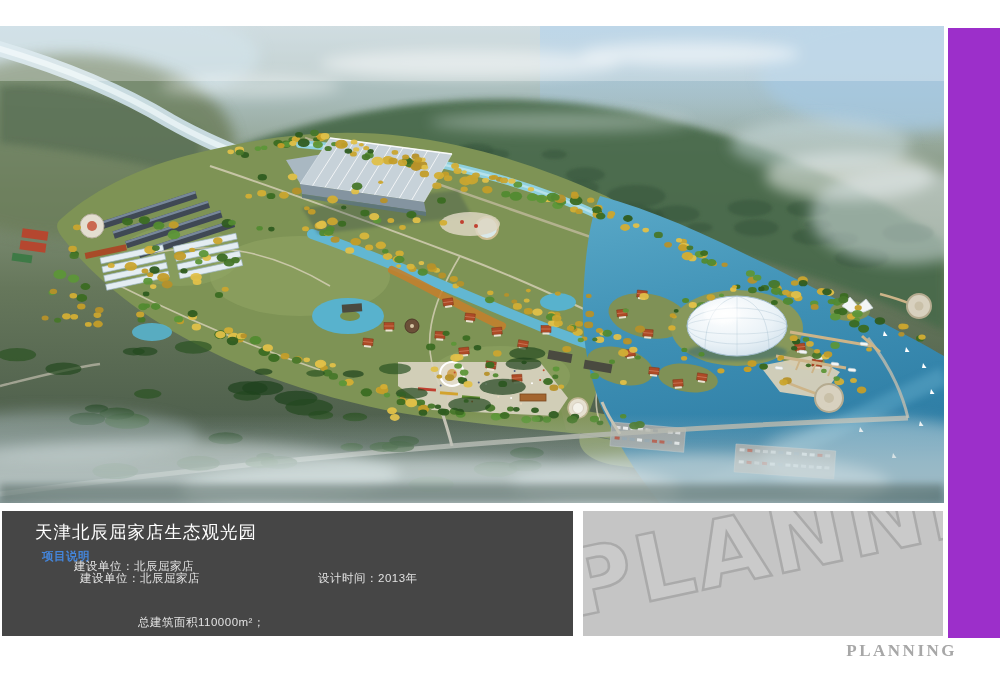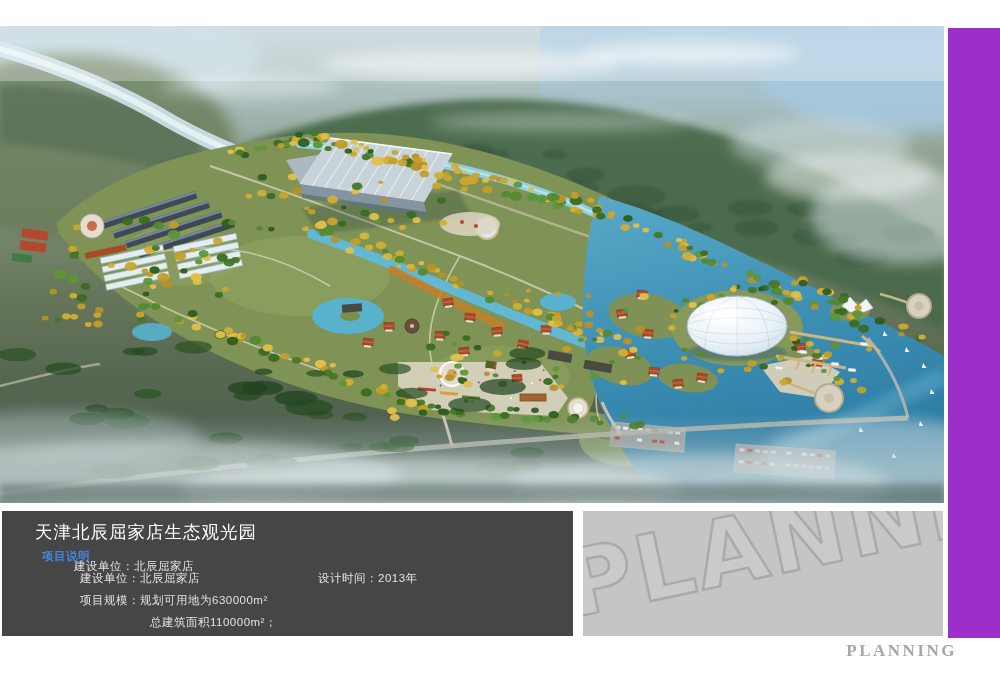--- a/index.html
+++ b/index.html
@@ -1014,22 +1014,21 @@
   </div>
 
   <div class="purple-stripe"></div>
 
   <div class="info-panel">
     <div class="info-title">天津北辰屈家店生态观光园</div>
     <span class="itxt lbl-blue" style="left:40px;top:38px;">项目说明</span>
     <span class="itxt" style="left:72px;top:38px;margin-top:10px;"><span>建设单位：</span><span>北辰屈家店</span></span>
     <span class="itxt" style="left:78px;top:60px;"><span>建设单位：</span><span>北辰屈家店</span></span>
     <span class="itxt" style="left:280px;top:60px;margin-left:36px;"><span>设计时间：</span><span>2013年</span></span>
-    <span class="itxt" style="left:78px;top:82px;"><span>项目规模：</span><span>规划可用地为630000m²</span></span>
-    <span class="itxt" style="left:136px;top:104px;margin-left:12px;">总建筑面积110000m²；</span>
+    <span class="itxt" style="left:136px;top:104px;">总建筑面积110000m²；</span>
   </div>
 
   <div class="gray-panel">
     <div class="watermark">PLANNING</div>
   </div>
 
   <div class="footer-logo">PLANNING</div>
 
 </div>
 

